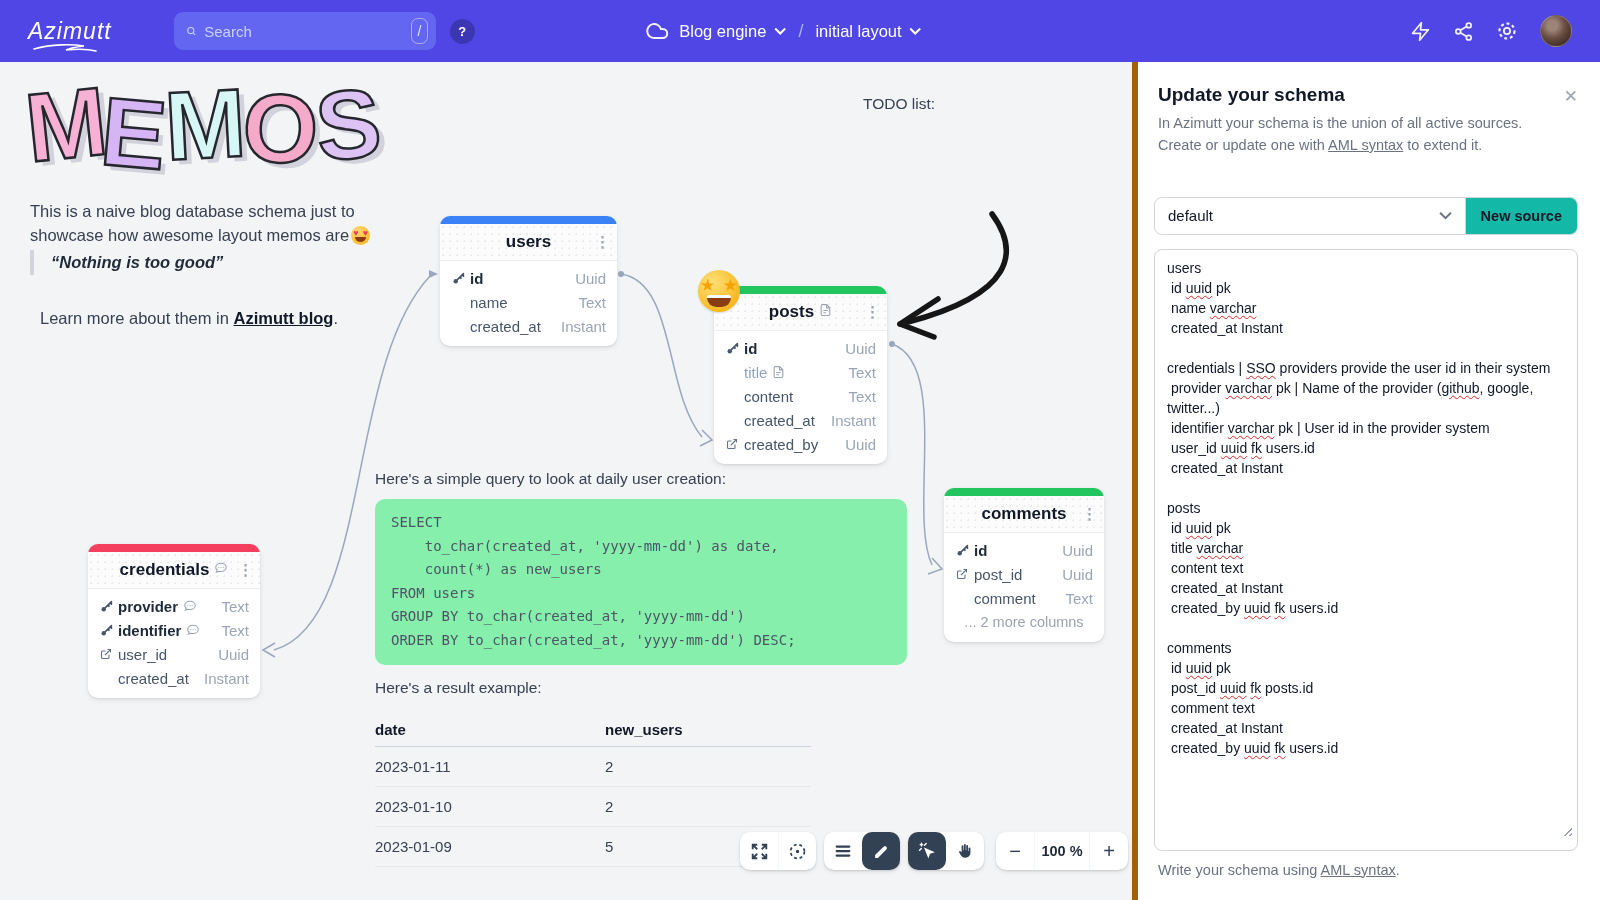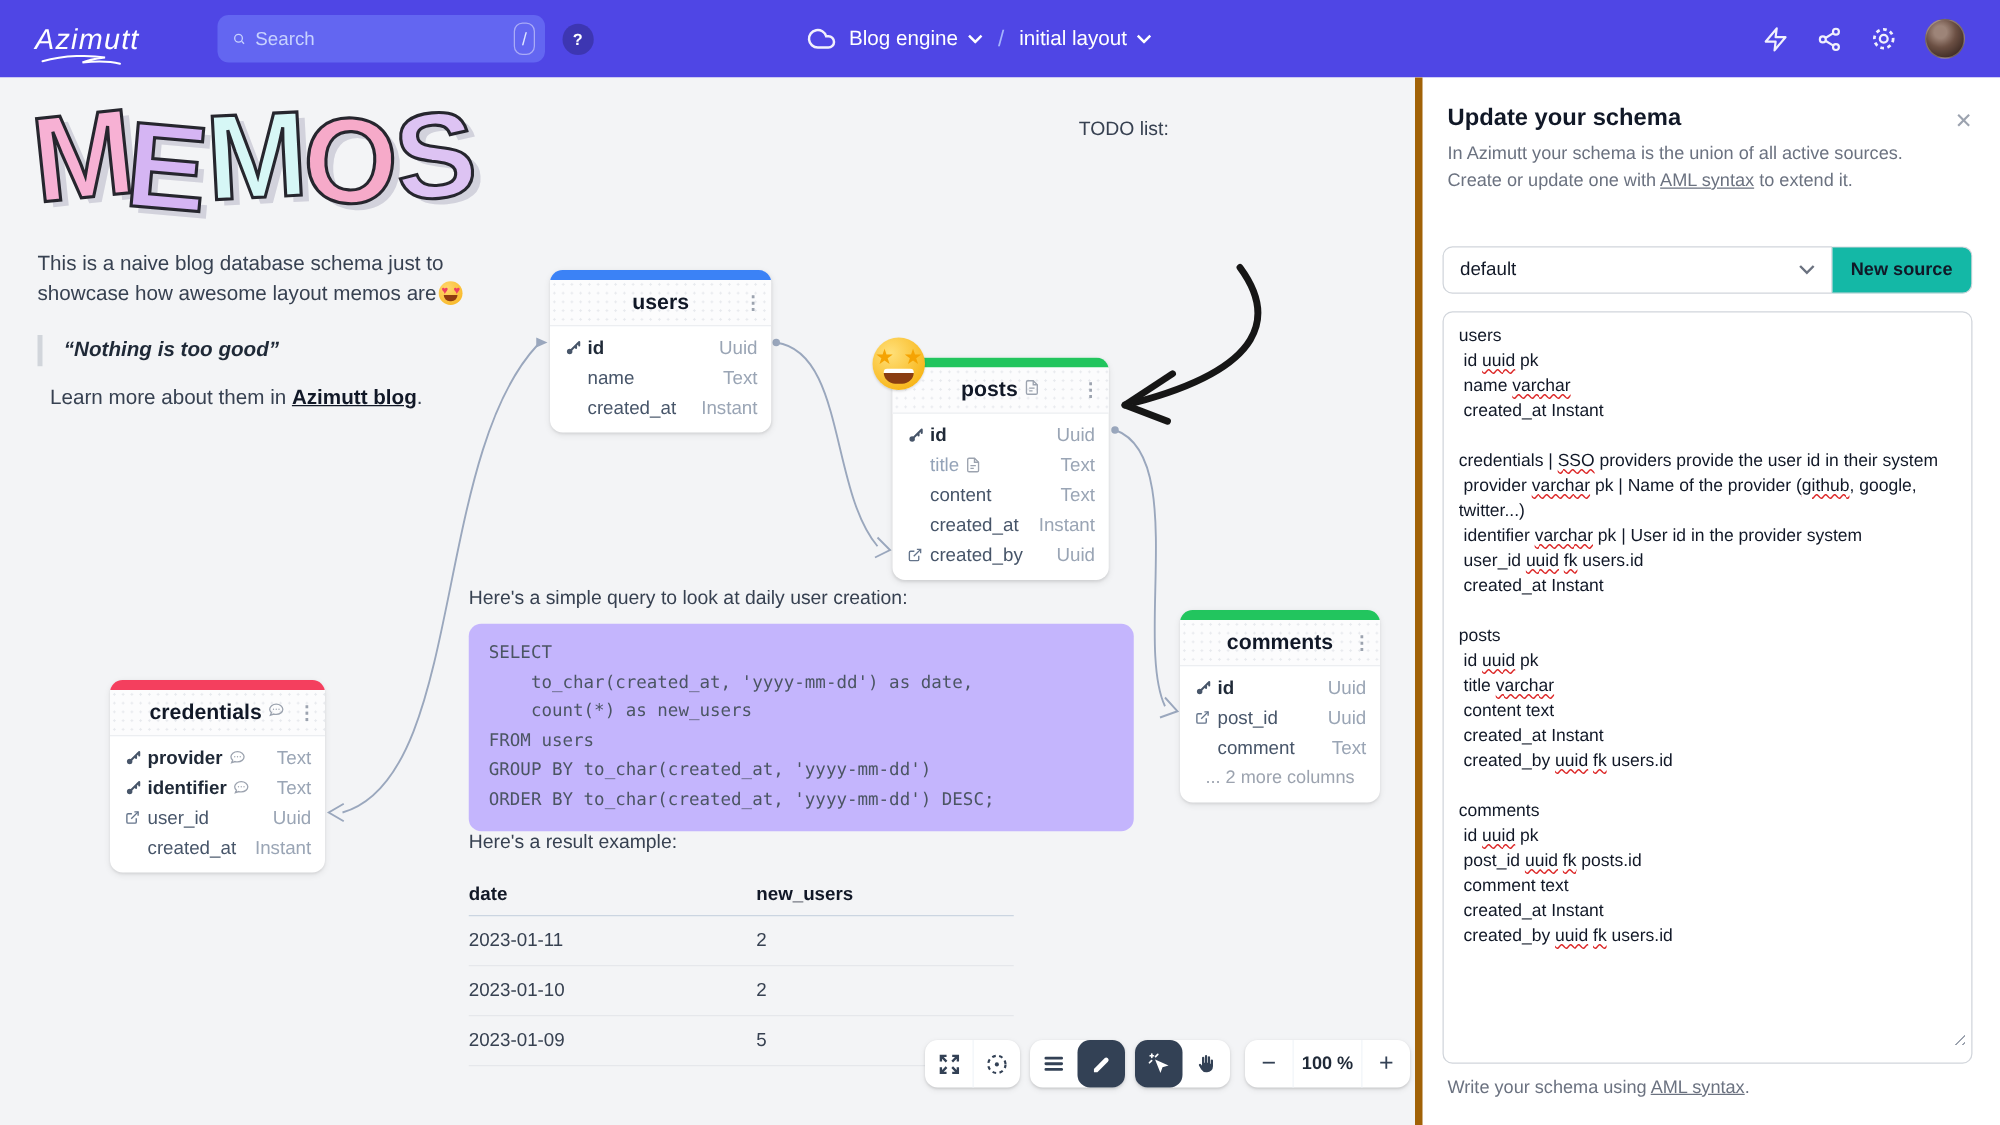--- a/index.html
+++ b/index.html
@@ -29,21 +29,21 @@
   
   .memo-title{position:absolute;left:26px;top:14px;z-index:2;white-space:nowrap}
   .ml{display:inline-block;font-size:97px;font-weight:800;line-height:1;-webkit-text-stroke:2.5px #26262e;text-shadow:6px 5px 0 #d2d2dc}
   .ml0{transform:rotate(-6deg)}
   .ml1{transform:rotate(5deg) translateY(9px);margin-left:-5px}
   .ml2{transform:rotate(-3deg);margin-left:-2px}
   .ml3{transform:rotate(3deg) translateY(4px);margin-left:-2px}
   .ml4{transform:rotate(-5deg);margin-left:-3px}
 
   .intro{position:absolute;left:30px;top:138px;width:382px;font-size:16.5px;line-height:1.45;color:#374151;z-index:2}
-  .quote{position:absolute;left:30px;top:206px;border-left:4px solid #d1d5db;padding:3px 0 3px 17px;font-style:italic;font-weight:700;font-size:16.5px;color:#1f2937;z-index:2}
+  .quote{position:absolute;left:30px;top:188px;border-left:4px solid #d1d5db;padding:3px 0 3px 17px;font-style:italic;font-weight:700;font-size:16.5px;color:#1f2937;z-index:2}
   .learn{position:absolute;left:40px;top:247px;font-size:16.5px;color:#374151;z-index:2}
   .learn a{color:#111827;font-weight:700;text-decoration:underline}
 
   
   .todo{position:absolute;left:863px;top:33px;z-index:2;font-size:15.5px;color:#374151}
   .todo-title{margin-bottom:10px}
   .todo ul{list-style:none;margin-left:32px}
   .todo li{position:relative;line-height:22px}
   .todo li::before{content:'';position:absolute;left:-18px;top:9px;width:5px;height:5px;border-radius:50%;background:#cbd5e1}
   .it{font-style:italic}.bd{font-weight:700;color:#1f2937}
@@ -75,22 +75,22 @@
   .st1{left:2px;top:7px}.st2{right:2px;top:7px}
   .ss .mo{position:absolute;left:9px;right:9px;bottom:5px;height:12px;border-radius:3px 3px 10px 10px;background:linear-gradient(#fff 0 3.5px,#8a3d11 3.5px)}
   .he{position:relative;display:inline-block;width:19px;height:19px;border-radius:50%;background:radial-gradient(circle at 35% 30%,#ffd76e,#f7b219);vertical-align:-4px;margin-left:2px}
   .he .h{position:absolute;top:3px;font-size:9px;color:#ee3e62;line-height:1}
   .h1{left:2px}.h2{right:2px}
   .he .sm{position:absolute;left:4px;right:4px;bottom:3px;height:5px;border-radius:0 0 8px 8px;background:#8f3c10}
 
   
   .qmemo{position:absolute;left:375px;top:408px;z-index:2;width:540px}
   .qhead{font-size:15.5px;color:#374151}
-  .sql{margin-top:11px;width:532px;background:#c4b5fd;border-radius:10px;padding:12px 16px;font-family:"DejaVu Sans Mono","Liberation Mono",monospace;font-size:14px;line-height:23.6px;color:#4b5563;white-space:pre}
-  .rhint{font-size:15.5px;color:#374151}
+  .sql{margin-top:11px;width:532px;background:#86efac;border-radius:10px;padding:12px 16px;font-family:"DejaVu Sans Mono","Liberation Mono",monospace;font-size:14px;line-height:23.6px;color:#4b5563;white-space:pre}
+  .rhint{margin-top:14px;font-size:15.5px;color:#374151}
   .rtable{margin-top:16px;width:436px}
   .rrow{display:flex;align-items:center;height:40px;border-bottom:1px solid #e5e7eb;font-size:15px;color:#374151}
   .rrow span:first-child{width:230px}
   .rhead2{font-weight:700;color:#111827;height:34px;border-bottom:1px solid #cbd5e1}
 
   
   .toolbar{position:absolute;left:740px;top:770px;display:flex;gap:8px;z-index:6;align-items:center}
   .tgroup{display:flex;background:#fff;border-radius:10px;box-shadow:0 1px 2px rgba(0,0,0,.12),0 2px 5px rgba(0,0,0,.08)}
   .tbtn{width:38px;height:38px;display:grid;place-items:center;color:#334155;cursor:pointer}
   .tbtn+.tbtn{border-left:1px solid #f1f5f9}

